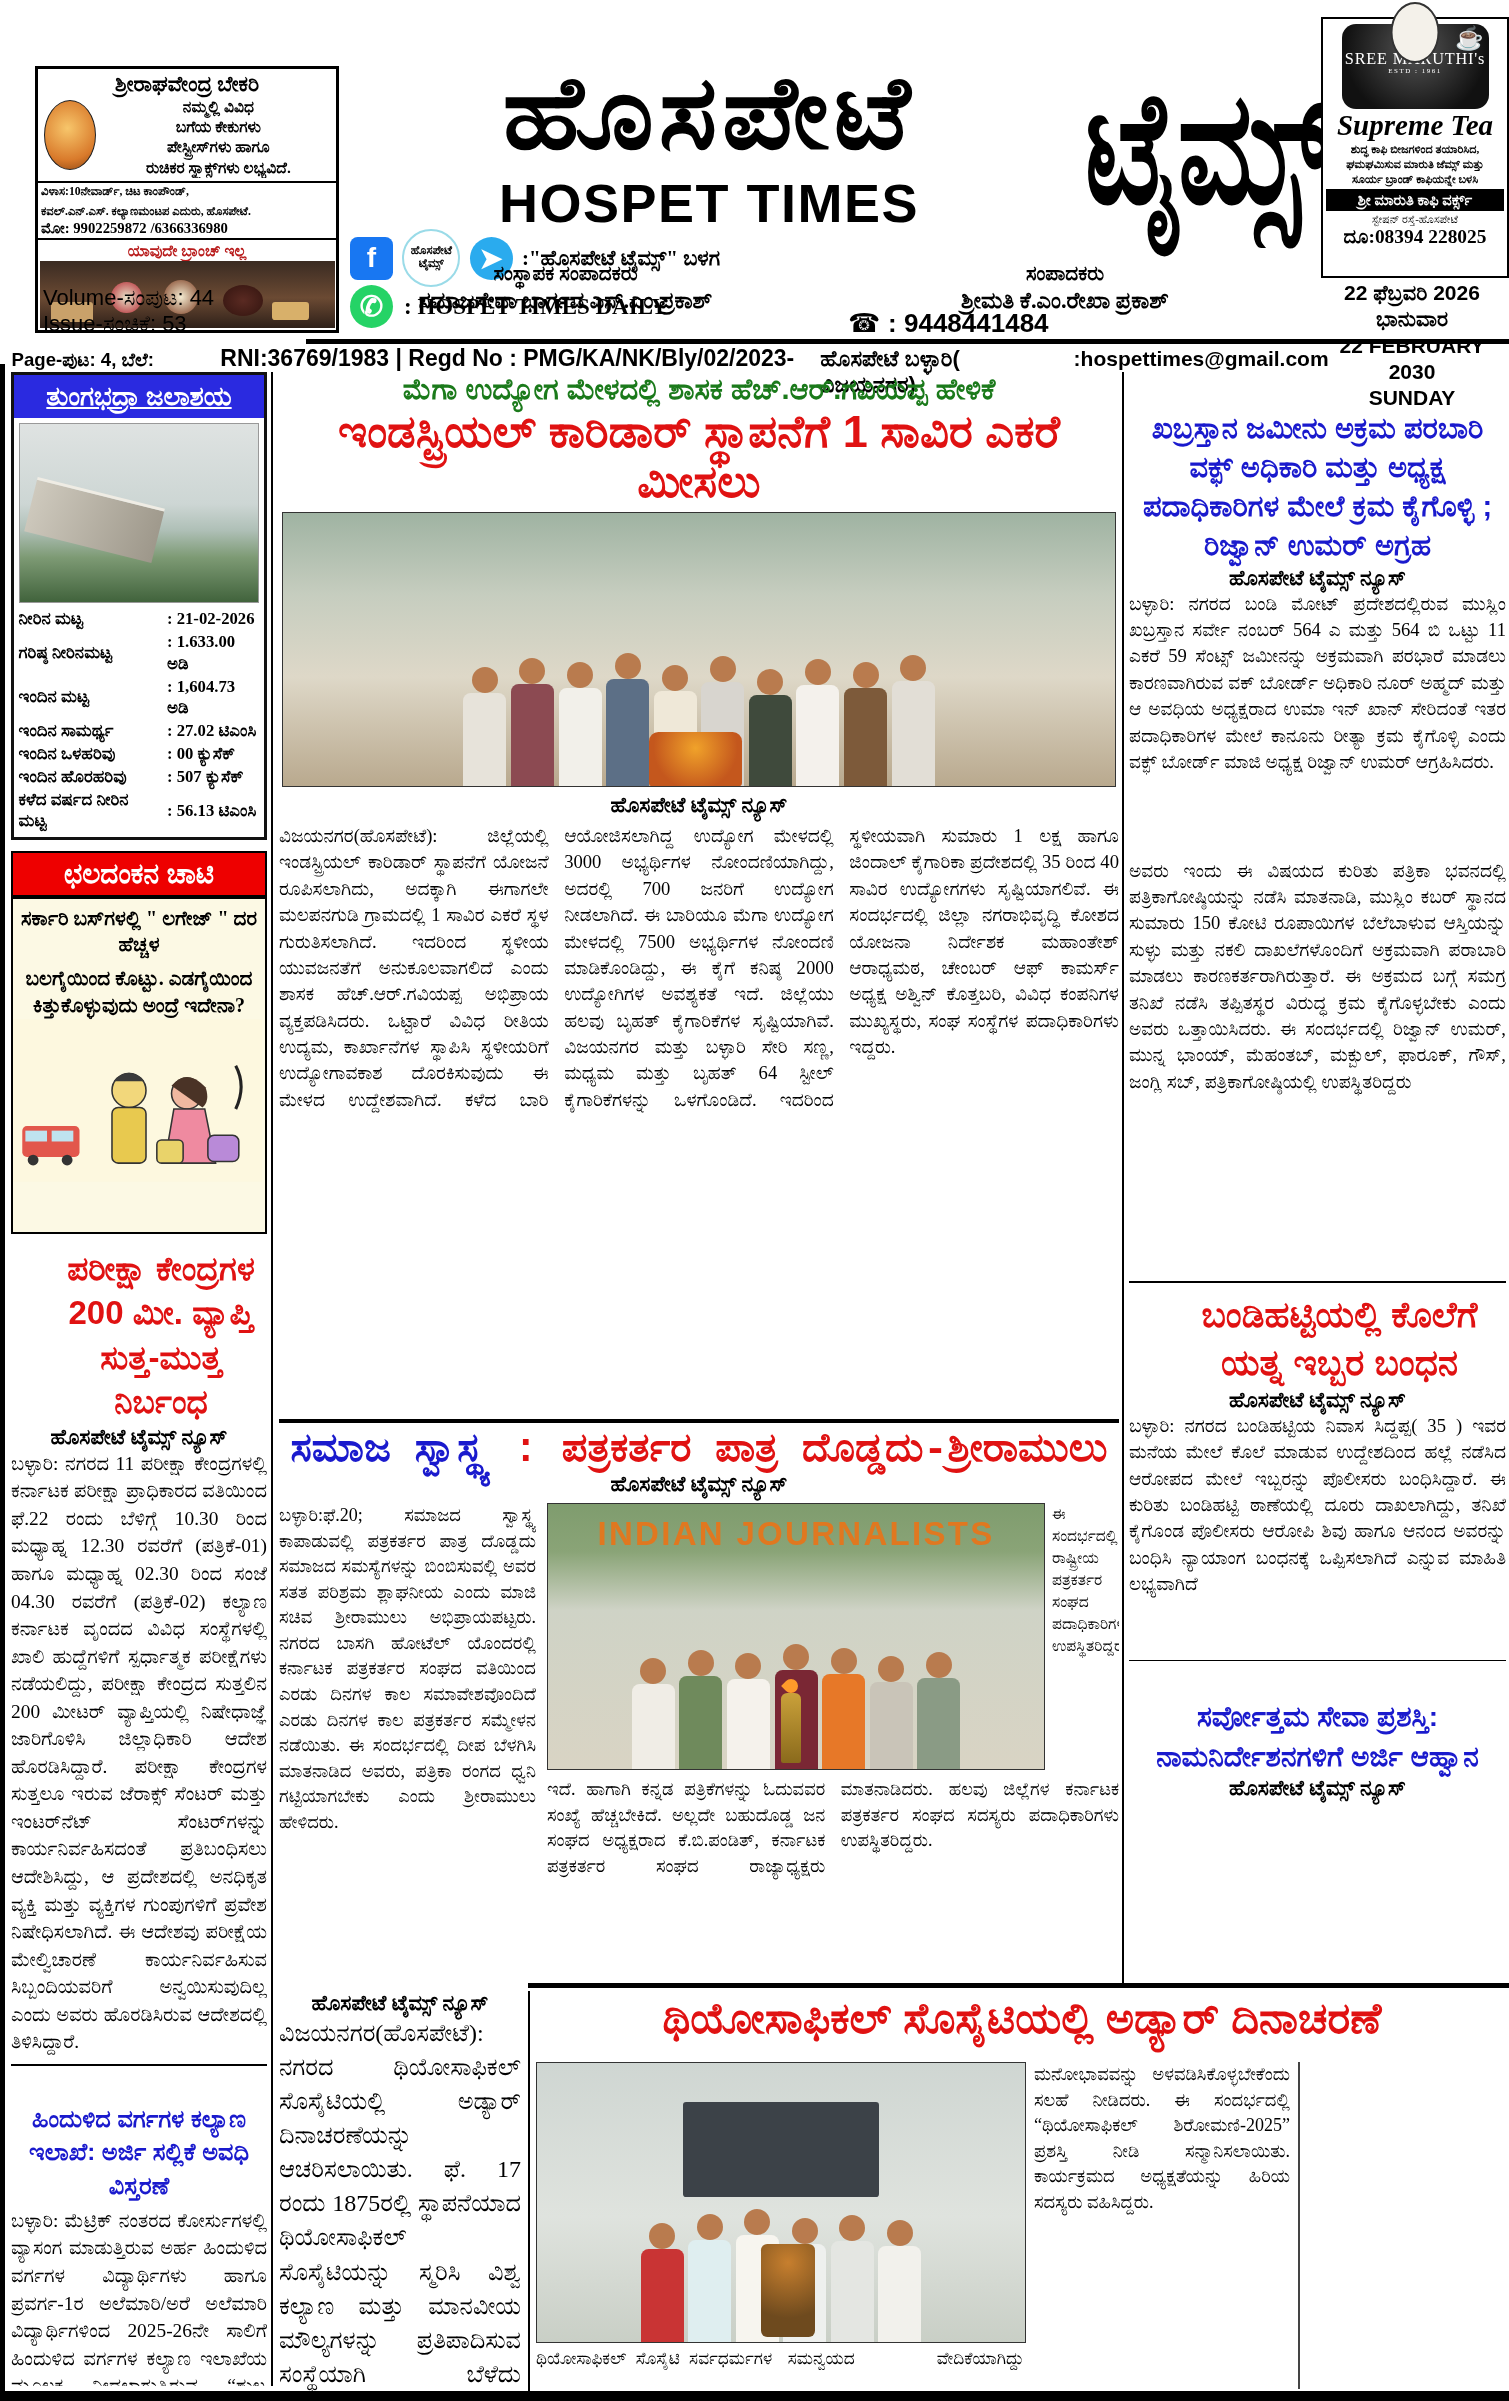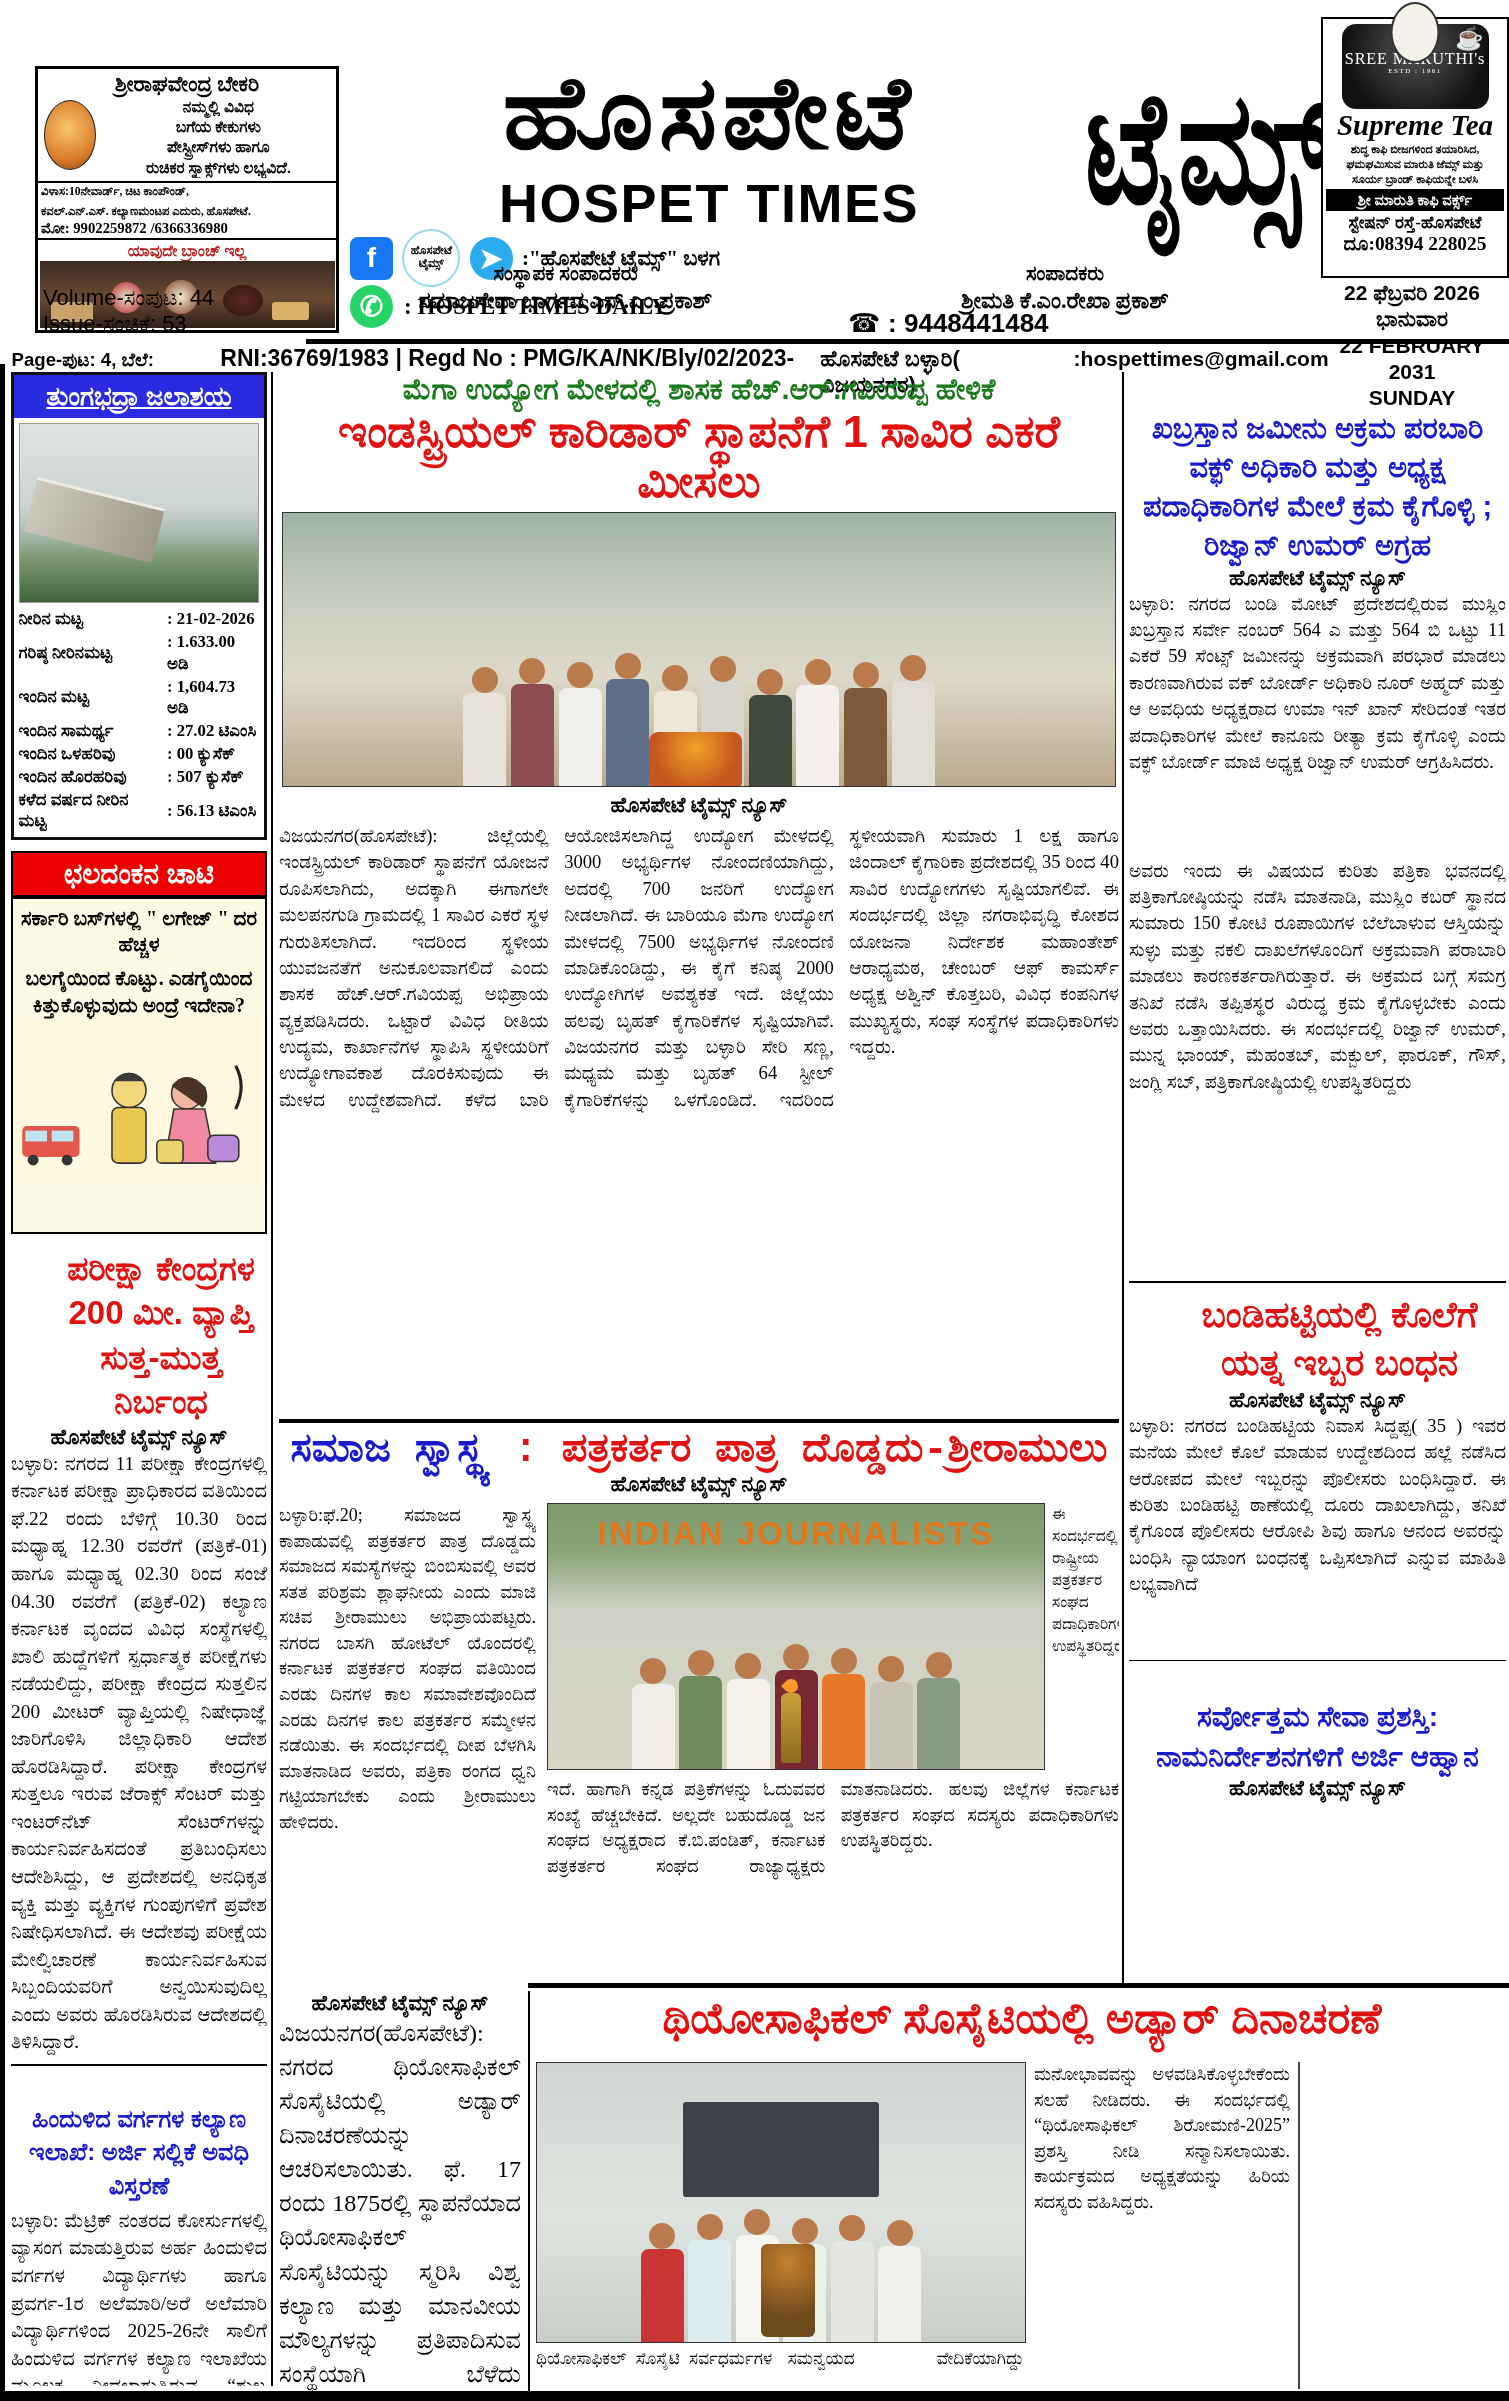--- a/index.html
+++ b/index.html
@@ -36,21 +36,21 @@
   .soc-lbl{font-size:21px;font-weight:bold;}
   .tea{border:2.3px solid #000;text-align:center;background:#fff;}
   .tea .lg{margin:4.6px auto 0;width:147px;height:85px;border-radius:14px;background:radial-gradient(circle at 50% 30%,#555,#111 75%);color:#fff;position:relative;font-family:"Liberation Serif",serif;}
   .tea .lg .circ{position:absolute;left:50%;top:-22px;transform:translateX(-50%);width:45px;height:57px;border-radius:50%;background:#f4f1ea;border:2.3px solid #333;}
   .tea .lg .nm{padding-top:26px;font-size:16.3px;letter-spacing:0.8px;line-height:1.05;}
   .tea .lg .estd{font-size:7px;letter-spacing:1.5px;}
   .tea .cup{position:absolute;right:4.6px;top:1.5px;font-size:23px;color:#111;}
   .tea .script{font-size:29px;font-style:italic;font-weight:bold;font-family:"Liberation Serif",serif;}
   .tea .kln{font-size:11.2px;font-weight:bold;line-height:1.35;}
   .tea .bar{background:#000;color:#fff;font-size:14.7px;font-weight:bold;padding:2.3px 0;margin:2.3px 3.1px;}
-  .tea .st{font-size:17px;font-weight:bold;}
+  .tea .st{font-size:11px;font-weight:normal;}
   .tea .tph{font-size:19.4px;font-weight:bold;}
   .meta-lbl{font-size:20px;font-weight:bold;}
   .meta-name{font-size:22.5px;font-weight:bold;}
   .dates{font-size:21px;font-weight:bold;line-height:1.25;text-align:center;font-family:"Liberation Sans",sans-serif;}
   .volissue{font-size:22px;font-family:"Liberation Sans",sans-serif;}
   .rnibar{display:flex;gap:20px;align-items:baseline;font-family:"Liberation Sans",sans-serif;}
   .rnibar .a{font-size:18.6px;font-weight:bold;}
   .rnibar .b{font-size:23px;font-weight:900;}
   
   .resv{border:3.1px solid #111;}
@@ -146,21 +146,21 @@
   <div class="abs meta-name center" style="left:883px;top:288px;width:364px;">ಶ್ರೀಮತಿ ಕೆ.ಎಂ.ರೇಖಾ ಪ್ರಕಾಶ್</div>
 
   <div class="abs" style="left:848px;top:308px;display:flex;gap:7.7px;align-items:center;">
     <span style="font-size:26px;">☎</span>
     <span style="font-size:26px;font-weight:bold;font-family:'Liberation Sans',sans-serif;">: 9448441484</span>
   </div>
 
   <div class="abs dates" style="left:1317px;top:280px;width:190px;">
     <div>22 ಫೆಬ್ರವರಿ 2026</div>
     <div>ಭಾನುವಾರ</div>
-    <div>22 FEBRUARY 2031</div>
+    <div>22 FEBRUARY 2030</div>
     <div>SUNDAY</div>
   </div>
 
   <div class="abs volissue" style="left:43px;top:285px;">
     <div>Volume-ಸಂಪುಟ: 44</div>
     <div>Issue-ಸಂಚಿಕೆ: 53</div>
   </div>
 
   <div class="abs" style="left:306px;top:339px;width:1204px;height:4.6px;background:#000;"></div>
   <div class="abs rnibar" style="left:11.6px;top:345px;width:1317px;">

